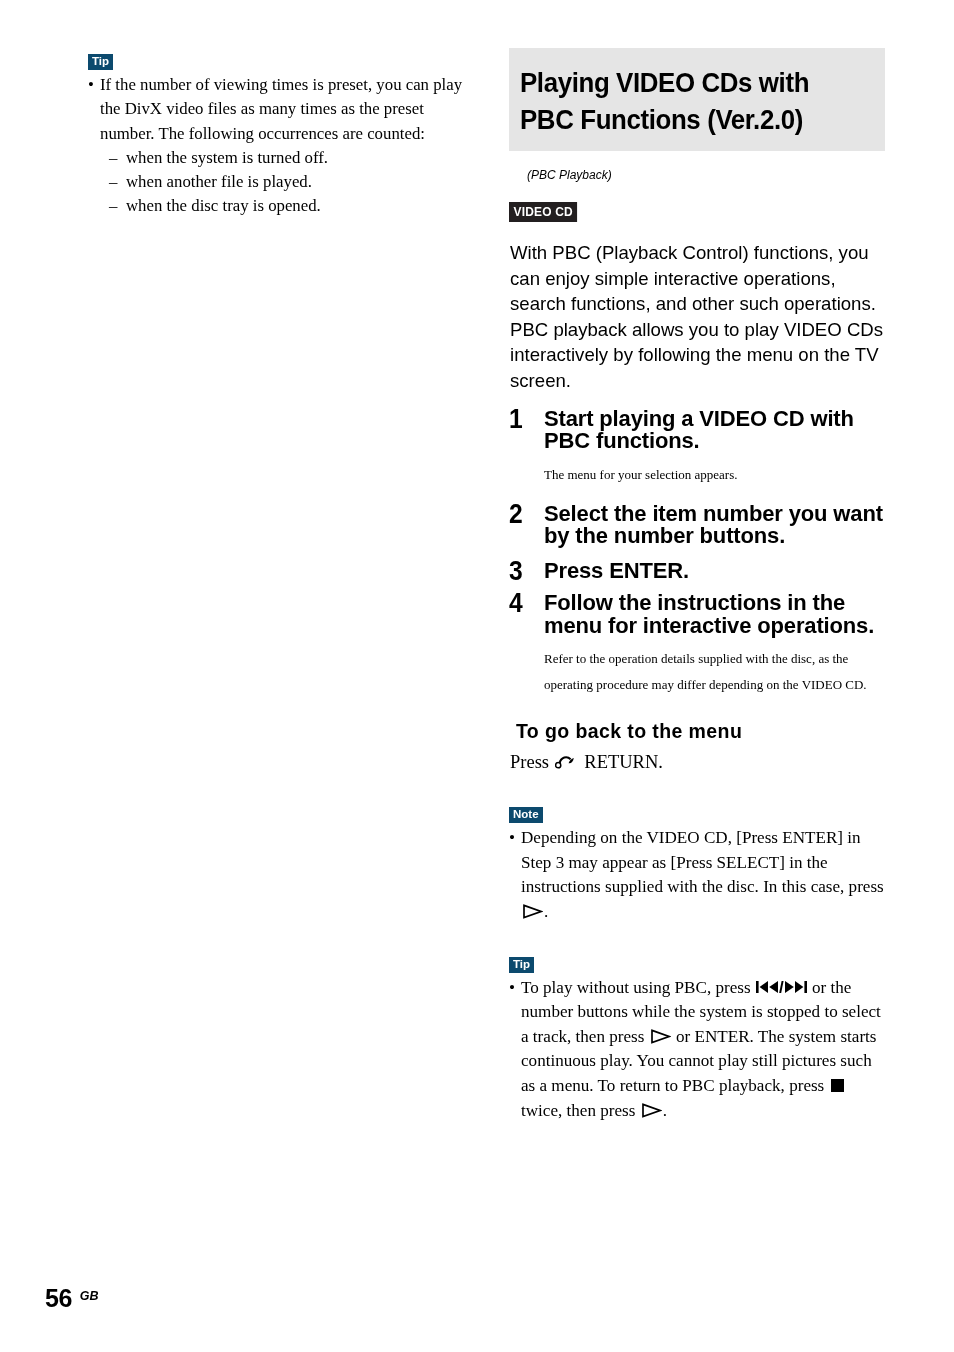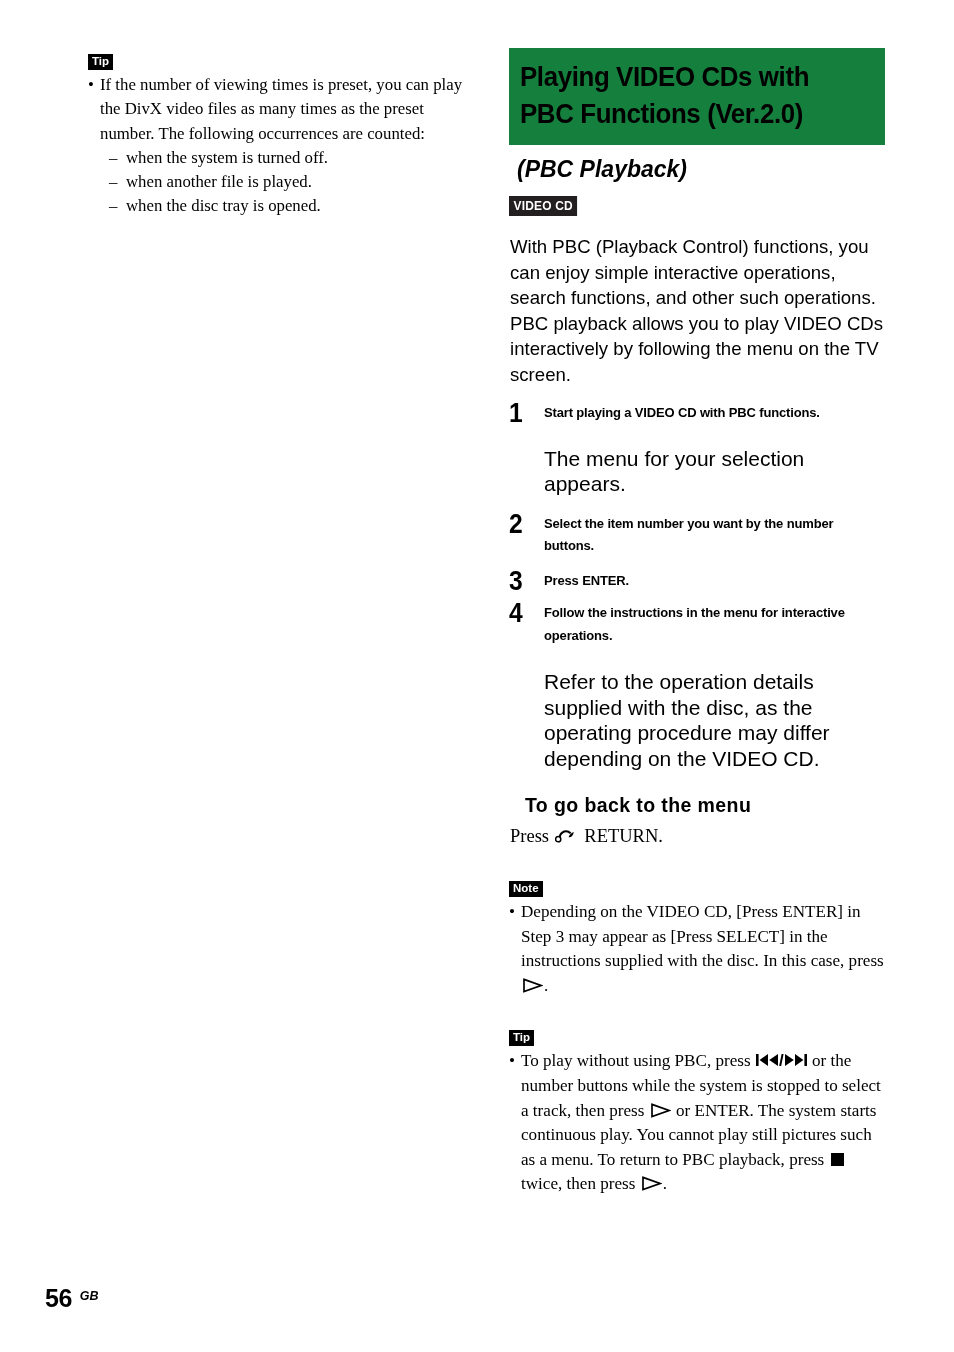--- a/index.html
+++ b/index.html
@@ -30,21 +30,21 @@
   .col-right {
     position: absolute;
     left: 509px;
     top: 48px;
     width: 376px;
   }
 
   
   .badge {
     display: inline-block;
-    background: #000000;
+    background: #0c4a6e;
     color: #ffffff;
     font-family: "Liberation Sans", sans-serif;
     font-weight: bold;
     font-size: 11.5px;
     line-height: 13px;
     padding: 1px 4px 2px 4px;
     letter-spacing: 0px;
   }
   .badge-row {
     margin: 0 0 3px 0;
@@ -76,42 +76,42 @@
     padding-left: 26px;
   }
   .sub-list li > .dash {
     position: absolute;
     left: 9px;
     top: 0;
   }
 
   
   .heading-band {
-    background: #15803d;
-    padding: 10px 12px 13px 11px;
+    background: #e5e5e5;
+    padding: 16px 12px 13px 11px;
     box-sizing: border-box;
     width: 376px;
   }
   .heading-band h1 {
     margin: 0;
     font-family: "Liberation Sans", sans-serif;
     font-weight: bold;
     font-size: 27.5px;
     line-height: 37px;
     letter-spacing: -0.4px;
     transform: scaleX(0.94);
     transform-origin: left center;
     white-space: pre-line;
   }
   .subtitle {
-    margin: 13px 0 0 8px;
-    font-family: "Liberation Sans", sans-serif;
-    font-weight: bold;
+    margin: 13px 0 0 18px;
+    font-family: "Liberation Sans", sans-serif;
+    font-weight: normal;
     font-style: italic;
-    font-size: 23px;
+    font-size: 12px;
     line-height: 22px;
   }
   .disc-badge {
     display: inline-block;
     margin: 16px 0 0 0;
     background: #231f20;
     color: #ffffff;
     font-family: "Liberation Sans", sans-serif;
     font-weight: bold;
     font-size: 13px;
@@ -147,40 +147,40 @@
     font-family: "Liberation Sans", sans-serif;
     font-weight: bold;
     font-size: 28px;
     line-height: 30px;
     transform: scaleX(0.88);
     transform-origin: left top;
   }
   .step .step-title {
     font-family: "Liberation Sans", sans-serif;
     font-weight: bold;
-    font-size: 13px;
+    font-size: 22px;
     line-height: 22.5px;
     white-space: pre-line;
     letter-spacing: -0.15px;
   }
   .step .step-body {
-    margin-top: 22px;
-    font-family: Liberation Sans, sans-serif;
-    font-size: 21px;
+    margin-top: 9px;
+    font-family: Liberation Serif, serif;
+    font-size: 13px;
     line-height: 25.4px;
     white-space: pre-line;
   }
   .step.gap-1 { margin-bottom: 16px; }
   .step.gap-2 { margin-bottom: 12px; }
   .step.gap-3 { margin-bottom: 10px; }
   .step.gap-4 { margin-bottom: 22px; }
 
   
   h2.sub-head {
-    margin: 0 0 6px 16px;
+    margin: 0 0 6px 7px;
     font-family: "Liberation Sans", sans-serif;
     font-weight: bold;
     font-size: 19.5px;
     line-height: 25px;
     letter-spacing: 0.4px;
   }
   .press-return {
     margin: 3px 0 0 1px;
     font-family: "Liberation Serif", serif;
     font-size: 18.5px;

